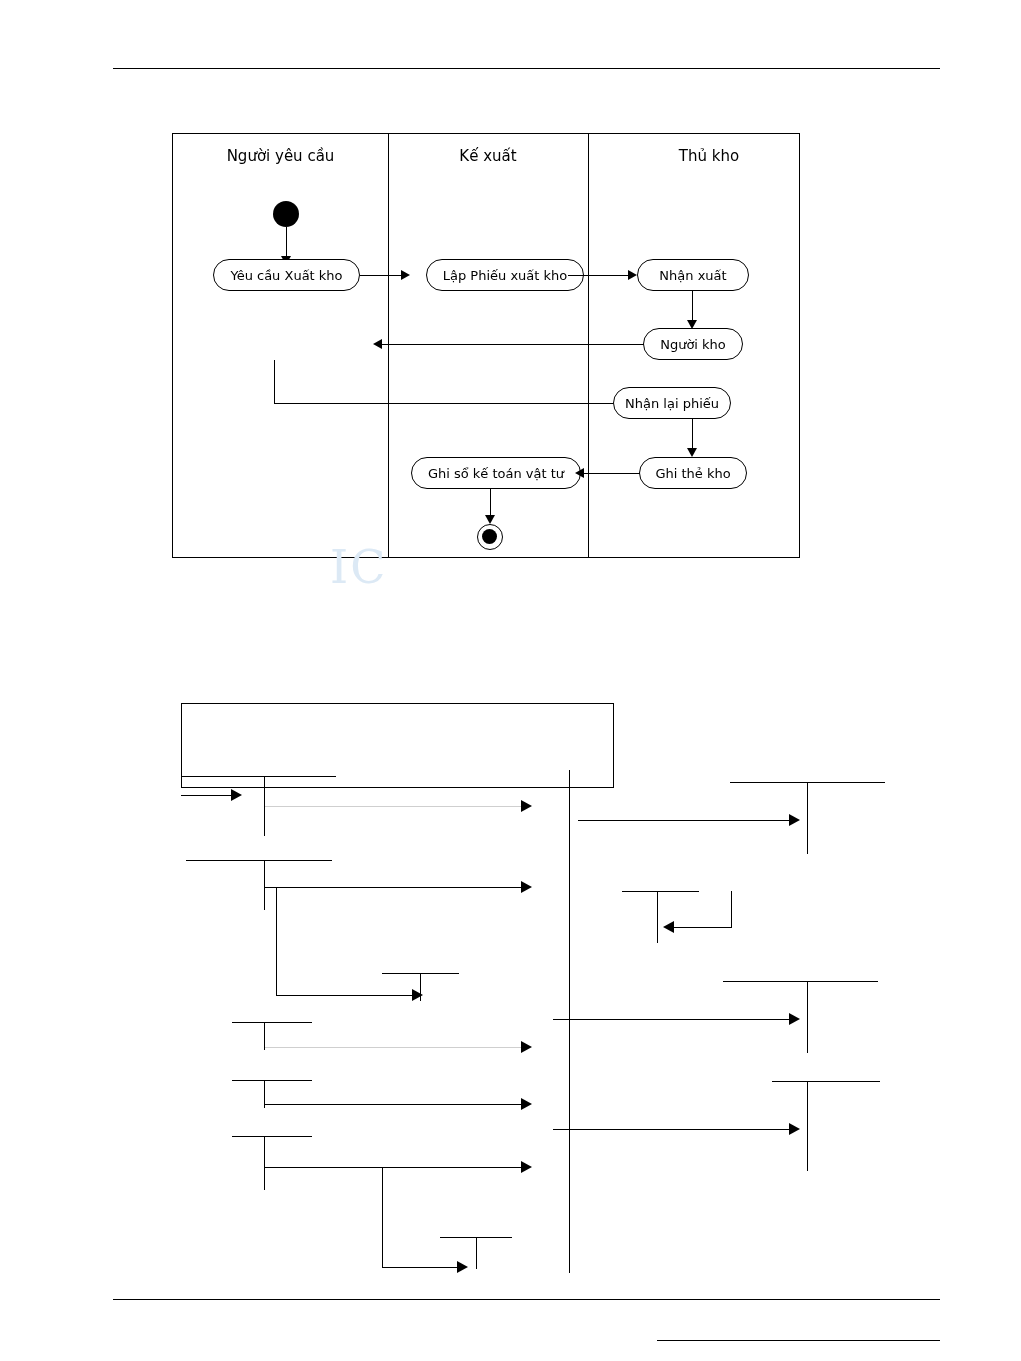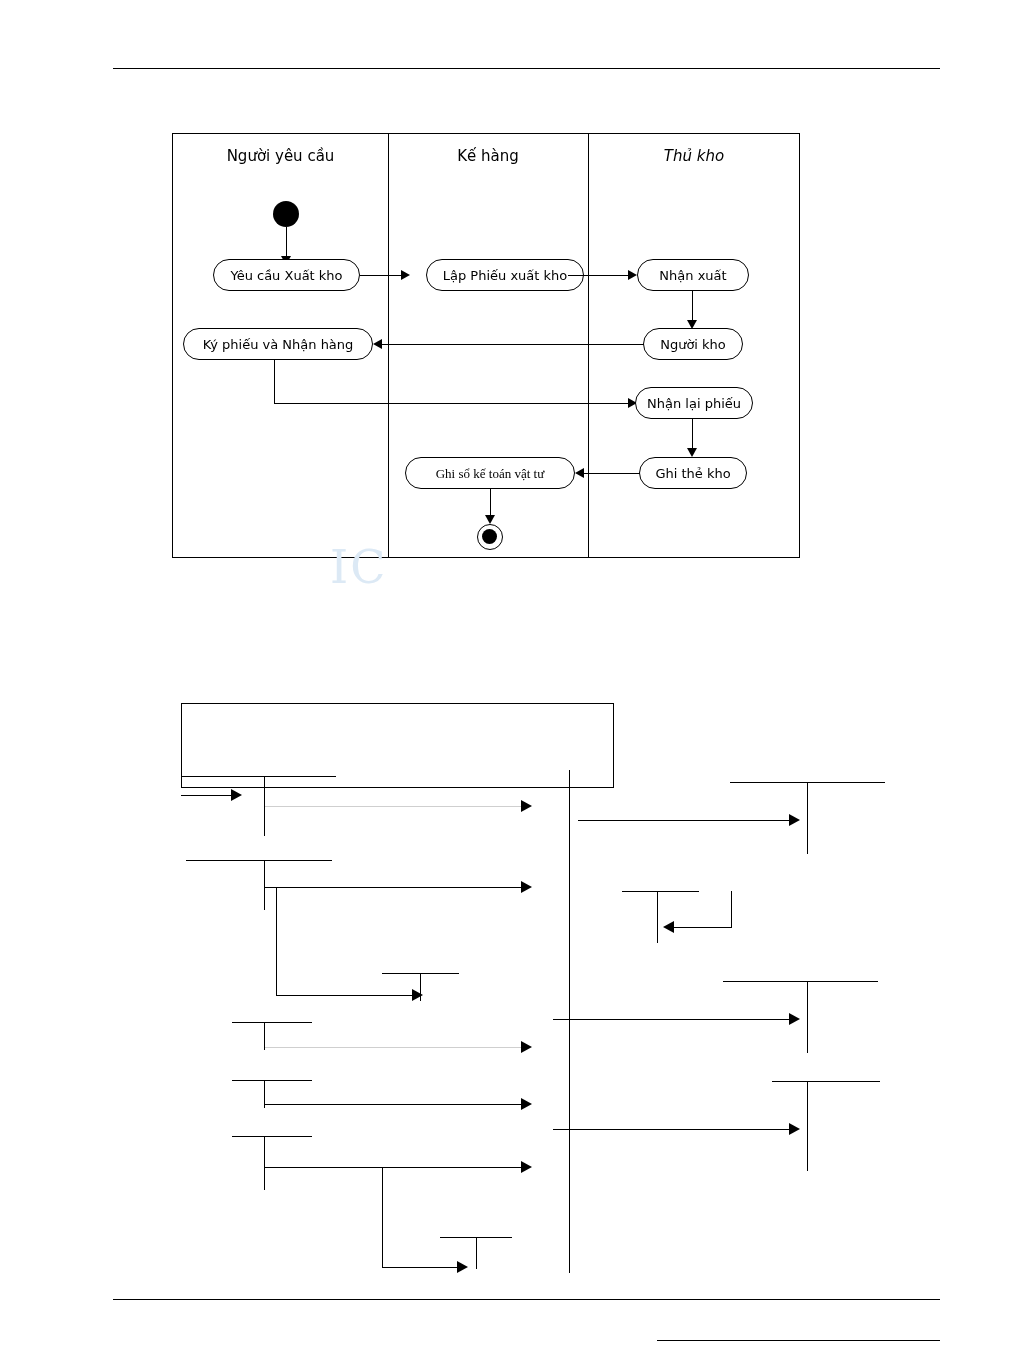--- a/index.html
+++ b/index.html
@@ -170,22 +170,22 @@
   <div class="rule rule-top"></div>
   <div class="rule rule-bottom"></div>
   <div class="rule rule-bottom2"></div>
 
   <div class="activity">
 
     <div class="swimlane-div" style="left:215px;"></div>
     <div class="swimlane-div" style="left:415px;"></div>
 
     <div class="lane-title" style="left:0px; width:215px;">Người yêu cầu</div>
-    <div class="lane-title" style="left:215px; width:200px;">Kế hàng</div>
-    <div class="lane-title" style="left:415px; width:212px;font-style:italic;">Thủ kho</div>
+    <div class="lane-title" style="left:215px; width:200px;">Kế xuất</div>
+    <div class="lane-title" style="left:430px; width:212px;">Thủ kho</div>
 
     <div class="start-node" style="left:100px; top:67px;"></div>
 
     <div class="ln ln-v" style="left:113px; top:93px; height:31px;"></div>
     <div class="arrow arrow-d" style="left:108px; top:122px;"></div>
 
     <div class="node" style="left:40px; top:125px; width:147px;">Yêu cầu Xuất kho</div>
 
     <div class="node" style="left:253px; top:125px; width:158px;">Lập Phiếu xuất kho</div>
 
@@ -195,37 +195,36 @@
     <div class="arrow arrow-r" style="left:228px; top:136px;"></div>
 
     <div class="ln ln-h" style="left:395px; top:141px; width:61px;"></div>
     <div class="arrow arrow-r" style="left:455px; top:136px;"></div>
 
     <div class="ln ln-v" style="left:519px; top:157px; height:30px;"></div>
     <div class="arrow arrow-d" style="left:514px; top:186px;"></div>
 
     <div class="node" style="left:470px; top:194px; width:100px;">Người kho</div>
 
-    <div class="node" style="left:10px; top:194px; width:190px;">Ký phiếu và Nhận hàng</div>
 
     <div class="ln ln-h" style="left:209px; top:210px; width:262px;"></div>
     <div class="arrow arrow-l" style="left:200px; top:205px;"></div>
 
     <div class="ln ln-v" style="left:101px; top:226px; height:44px;"></div>
     <div class="ln ln-h" style="left:101px; top:269px; width:355px;"></div>
     <div class="arrow arrow-r" style="left:455px; top:264px;"></div>
 
-    <div class="node" style="left:462px; top:253px; width:118px;">Nhận lại phiếu</div>
+    <div class="node" style="left:440px; top:253px; width:118px;">Nhận lại phiếu</div>
 
     <div class="ln ln-v" style="left:519px; top:285px; height:30px;"></div>
     <div class="arrow arrow-d" style="left:514px; top:314px;"></div>
 
     <div class="node" style="left:466px; top:323px; width:108px;">Ghi thẻ kho</div>
 
-    <div class="node" style="left:232px; top:323px; width:170px;font-family:Liberation Serif, serif;">Ghi sổ kế toán vật tư</div>
+    <div class="node" style="left:238px; top:323px; width:170px;">Ghi sổ kế toán vật tư</div>
 
     <div class="ln ln-h" style="left:411px; top:339px; width:56px;"></div>
     <div class="arrow arrow-l" style="left:402px; top:334px;"></div>
 
     <div class="ln ln-v" style="left:317px; top:355px; height:27px;"></div>
     <div class="arrow arrow-d" style="left:312px; top:381px;"></div>
 
     <div class="end-node" style="left:304px; top:390px;"></div>
   </div>
 

